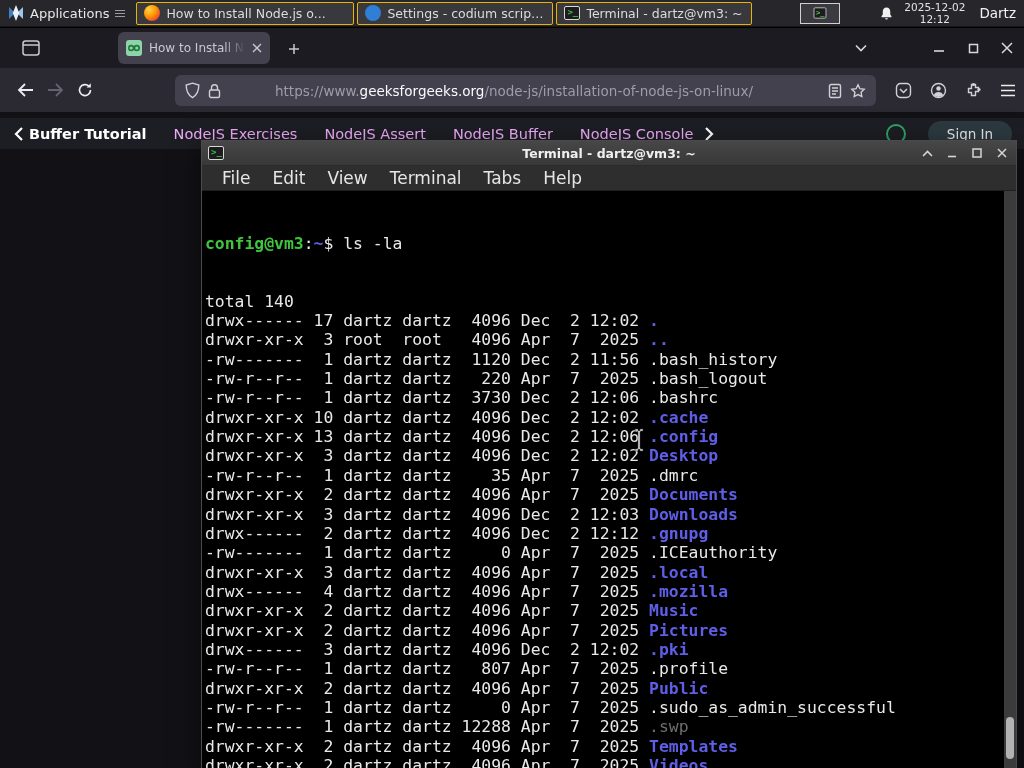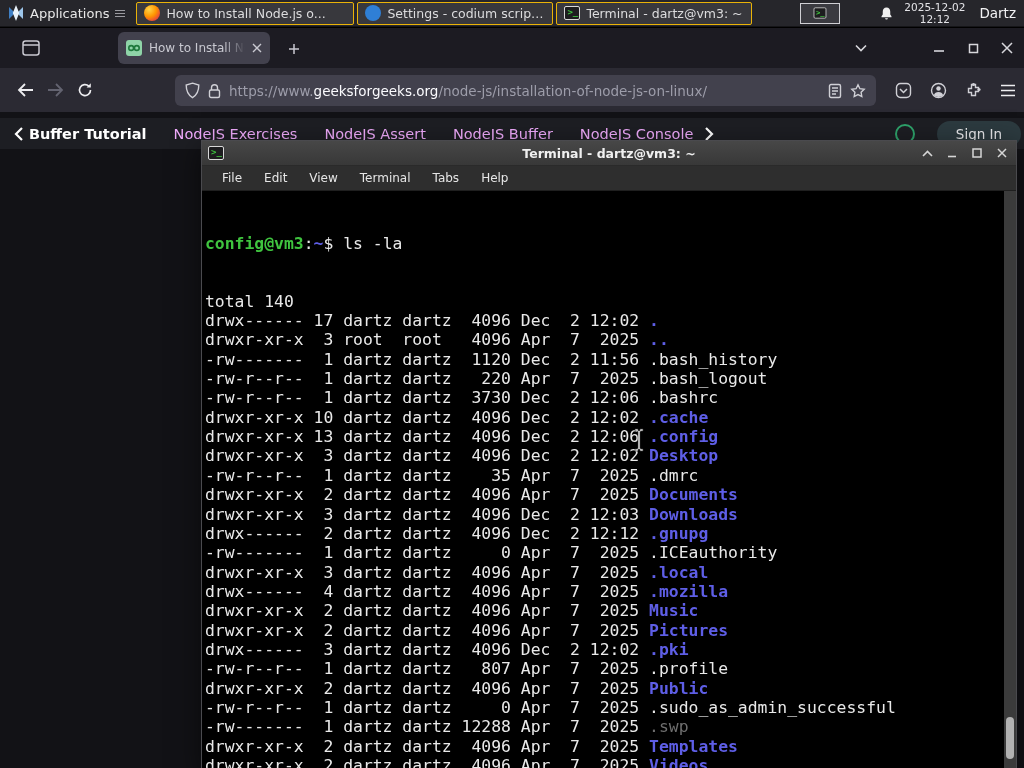--- a/index.html
+++ b/index.html
@@ -30,43 +30,43 @@
   .ffview { position:absolute; left:16px; top:7px; width:30px; height:26px; border-radius:4px; display:flex; align-items:center; justify-content:center; }
   .tab { position:absolute; left:118px; top:4px; width:152px; height:32px; background:#42414d; border-radius:6px; display:flex; align-items:center; padding:0 8px; gap:7px; color:#c9c9d1; font-size:12px; }
   .tab .title { flex:1; overflow:hidden; white-space:nowrap; -webkit-mask-image:linear-gradient(90deg,#000 78%,transparent); mask-image:linear-gradient(90deg,#000 78%,transparent); }
   .gfg-fav { width:16px; height:16px; border-radius:3px; background:#8fd4a8; flex:0 0 auto; display:flex; align-items:center; justify-content:center; }
   .newtab { position:absolute; left:282px; top:9px; width:24px; height:24px; display:flex; align-items:center; justify-content:center; color:#c9c9d1; }
   .winctl { position:absolute; top:8px; color:#d7d7dc; display:flex; align-items:center; justify-content:center; width:26px; height:24px; }
   .toolbar { position:relative; height:44px; background:#2b2a33; display:flex; align-items:center; }
   .navbtn { width:30px; height:30px; display:flex; align-items:center; justify-content:center; border-radius:4px; }
   .navbtn.back { margin-left:10px; } 
   .urlbar { position:absolute; left:175px; top:7px; width:701px; height:31px; background:#42414d; border-radius:6px; display:flex; align-items:center; padding:0 10px; gap:8px; }
-  .url-text { flex:1; font-size:13.5px; white-space:nowrap; overflow:hidden; color:#9d9daa; }
+  .url-text { flex:1; font-size:13.5px; white-space:nowrap; overflow:hidden; color:#9d9daa;margin-left:46px; }
   .url-text .domain { color:#fbfbfe; }
   .tool-right { position:absolute; right:8px; top:7px; height:31px; display:flex; align-items:center; gap:18px; }
 
   
   .page { position:absolute; left:0; top:84px; width:1024px; height:656px; background:#121216; }
   .site-nav { position:absolute; left:0; top:6px; width:1024px; height:31px; background:#1d1e23; display:flex; align-items:center; }
   .nav-chevron { color:#fff; padding:0 6px 0 14px; display:flex; align-items:center; }
   .nav-links { display:flex; gap:27px; width:672px; overflow:hidden; white-space:nowrap; }
   .nav-link { font-size:14.5px; color:#f0abfc; flex:0 0 auto; }
   .nav-link.first { color:#ffffff; font-weight:bold; }
-  .nav-right { margin-left:auto; display:flex; align-items:center; gap:22px; padding-right:3px; }
+  .nav-right { margin-left:auto; display:flex; align-items:center; gap:22px; padding-right:12px; }
   .search-ring { width:20px; height:20px; border:2.5px solid #2ea36b; border-radius:50%; }
   .signin { width:84px; height:26px; border-radius:14px; background:#2c3a3f; color:#e9e9ec; font-size:13.5px; display:flex; align-items:center; justify-content:center; }
 
   
   .terminal { position:absolute; left:201px; top:140px; width:816px; height:628px; background:#000; border:1px solid #4a4a4e; border-bottom:none; box-shadow:0 8px 26px rgba(0,0,0,.55); }
   .t-titlebar { position:relative; height:25px; background:linear-gradient(#474747,#383838); display:flex; align-items:center; padding:0 6px; border-bottom:1px solid #2a2a2a; }
   .t-title { position:absolute; left:0; right:0; text-align:center; font-size:12.5px; font-weight:bold; color:#f0f0f0; pointer-events:none; }
   .t-ctls { margin-left:auto; display:flex; gap:9px; color:#d6d6d6; z-index:2; }
   .t-ctl { width:16px; height:16px; display:flex; align-items:center; justify-content:center; }
   .t-menubar { height:25px; background:#2e2e2e; display:flex; align-items:center; gap:2px; padding-left:10px; border-bottom:1px solid #1f1f1f; }
-  .t-menu { color:#e6e6e6; font-size:12px; padding:3px 10px; }
+  .t-menu { color:#e6e6e6; font-size:17px; padding:3px 10px; }
   .t-content { position:relative; height:578px; background:#000; padding:4px 14px 0 3px; overflow:hidden; }
   .t-out { font:16.4px/19.35px "DejaVu Sans Mono",monospace; color:#e9e9e9; white-space:pre; }
   .trow span { white-space:pre; }
   .n-dir { color:#5e5ee6; font-weight:bold; }
   .n-file { color:#e9e9e9; }
   .n-dim { color:#6e6e6e; }
   .p-green { color:#3fc43f; font-weight:bold; }
   .p-blue { color:#5e5ee6; font-weight:bold; }
   .t-scroll { position:absolute; right:0; top:0; width:12px; height:578px; background:#3b3b3b; }
   .t-thumb { position:absolute; right:2px; bottom:10px; width:8px; height:42px; border-radius:4px; background:#b2b2b2; }

